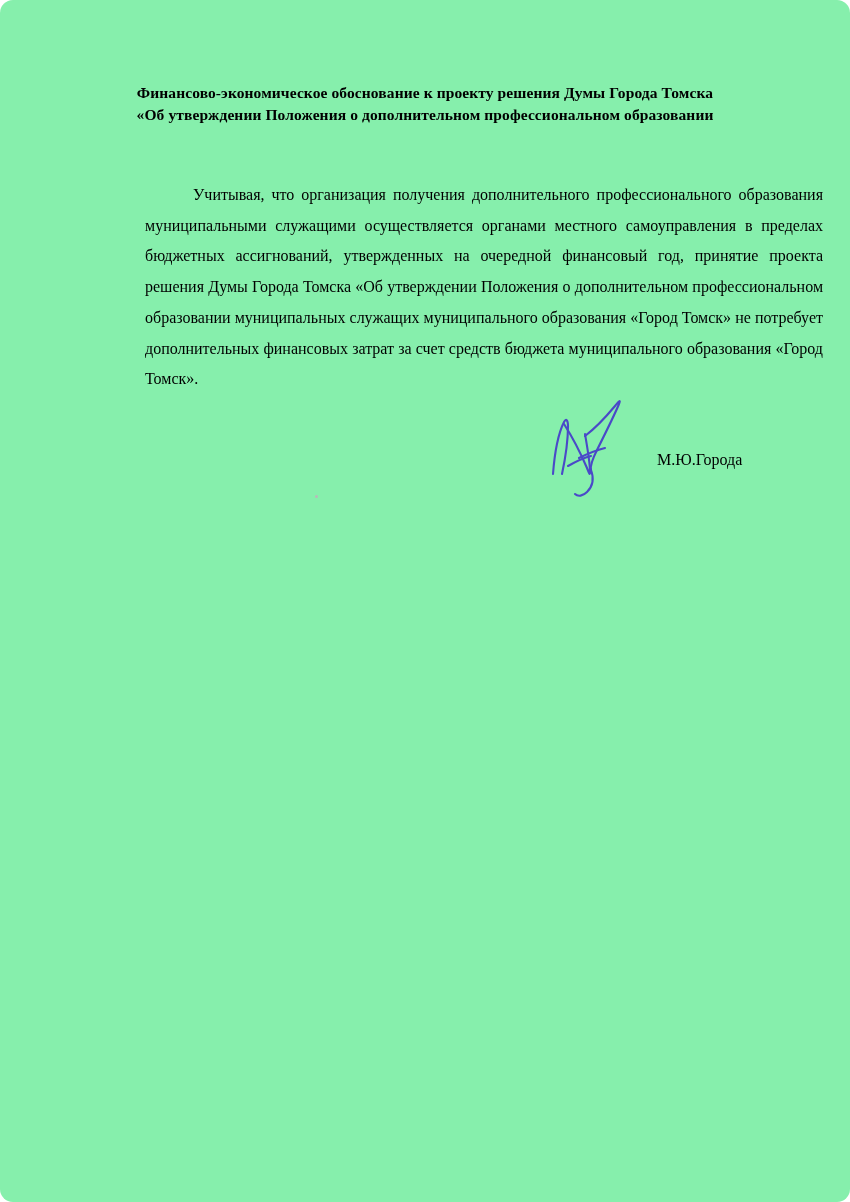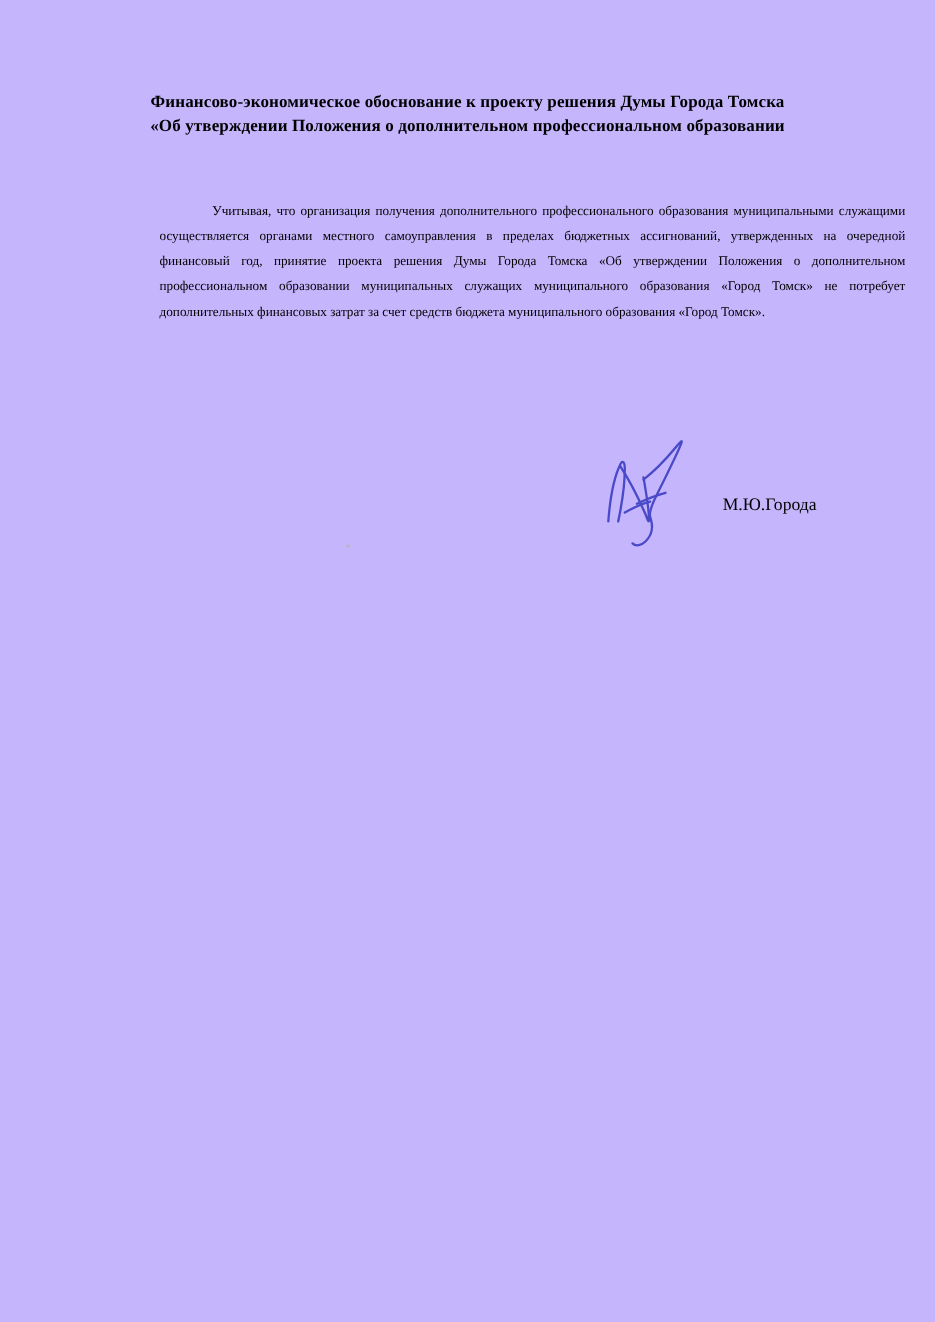--- a/index.html
+++ b/index.html
@@ -12,21 +12,22 @@
     height: 1202px;
     position: relative;
     font-family: "Liberation Serif", "DejaVu Serif", serif;
     color: #000000;
     overflow: hidden;
   }
 
   .page {
     position: absolute;
     inset: 0;
-    background: #c4b5fd;
+    background: #86efac;
+    border-radius: 13px;
   }
 
   .doc-title {
     position: absolute;
     left: 110px;
     top: 82px;
     width: 630px;
     text-align: center;
     font-weight: bold;
     font-size: 15.5px;
@@ -36,21 +37,21 @@
   .doc-title .line {
     display: block;
     white-space: nowrap;
   }
 
   .body-text {
     position: absolute;
     left: 145px;
     top: 180px;
     width: 678px;
-    font-size: 12px;
+    font-size: 16px;
     line-height: 1.92;
     text-align: justify;
     text-justify: inter-word;
     text-indent: 48px;
   }
 
   .signature-block {
     position: absolute;
     left: 145px;
     top: 418px;

